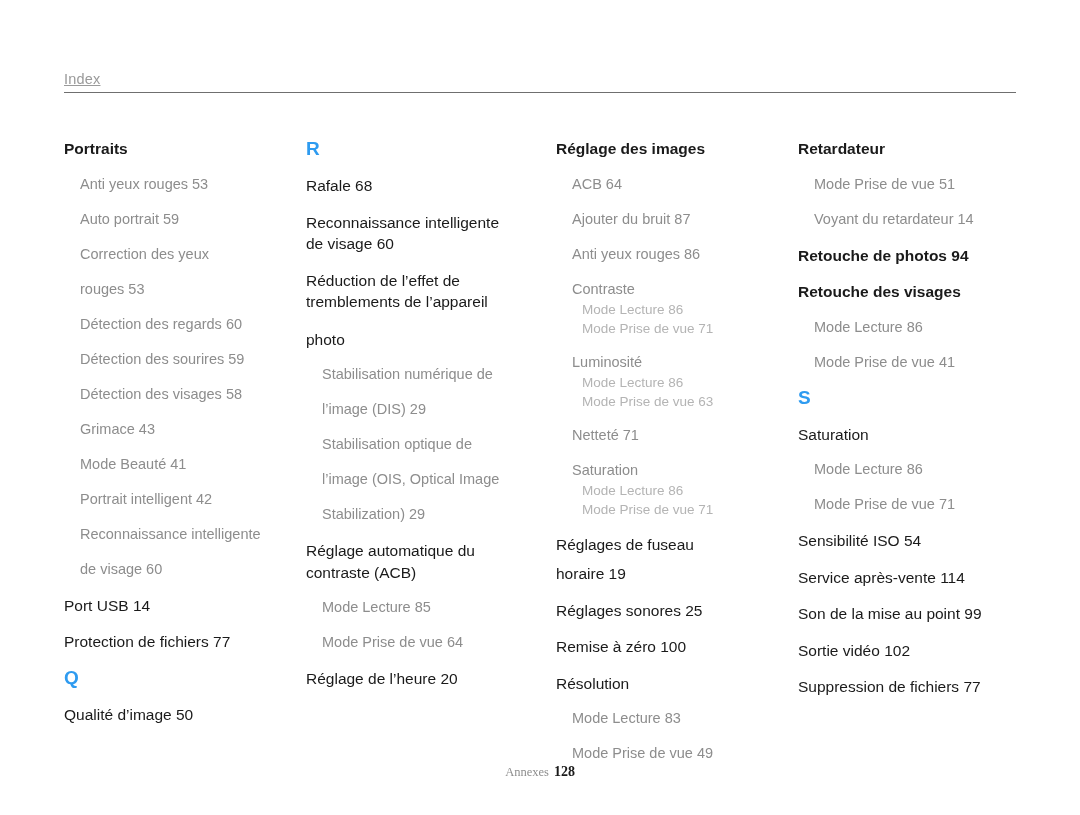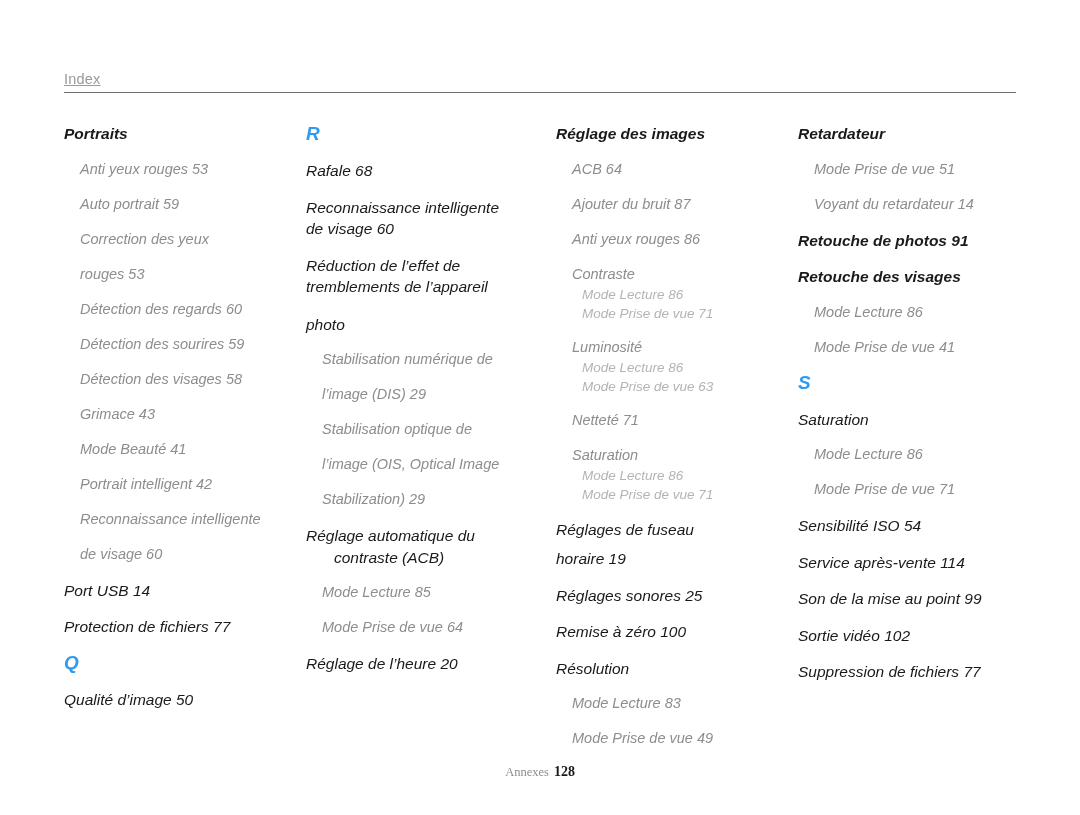--- a/index.html
+++ b/index.html
@@ -40,22 +40,21 @@
   
   .columns {
     position: absolute;
     left: 0;
     top: 122px;
     width: 1080px;
     height: 620px;
   }
   .col {
     position: absolute;
-    top: 1px;
-    font-style: italic;
+    top: 16px;
   }
   .col-0 { left: 64px;  width: 230px; }
   .col-1 { left: 306px; width: 228px; }
   .col-2 { left: 556px; width: 222px; }
   .col-3 { left: 798px; width: 250px; }
 
   
   .section-letter {
     font-size: 19px;
     font-weight: bold;
@@ -149,21 +148,21 @@
       <div class="entry lvl1" style="margin-top: 0px;">de visage  60</div>
       <div class="entry lvl1">Réduction de l’effet de</div>
       <div class="entry lvl1" style="margin-top: 0px;">tremblements de l’appareil</div>
       <div class="entry lvl1" style="margin-top: 16px;">photo</div>
       <div class="entry lvl2">Stabilisation numérique de</div>
       <div class="entry lvl2">l’image (DIS)  29</div>
       <div class="entry lvl2">Stabilisation optique de</div>
       <div class="entry lvl2">l’image (OIS, Optical Image</div>
       <div class="entry lvl2">Stabilization)  29</div>
       <div class="entry lvl1">Réglage automatique du</div>
-      <div class="entry lvl1" style="margin-top: 0px; margin-left: 28px;">contraste (ACB)</div>
+      <div class="entry lvl1" style="margin-top: 0px;">contraste (ACB)</div>
       <div class="entry lvl2">Mode Lecture  85</div>
       <div class="entry lvl2">Mode Prise de vue  64</div>
       <div class="entry lvl1">Réglage de l’heure  20</div>
     </div>
   <div class="col col-2">
       <div class="entry lvl1 bold">Réglage des images</div>
       <div class="entry lvl2">ACB  64</div>
       <div class="entry lvl2">Ajouter du bruit  87</div>
       <div class="entry lvl2">Anti yeux rouges  86</div>
       <div class="entry lvl2">Contraste</div>
@@ -181,21 +180,21 @@
       <div class="entry lvl1">Réglages sonores  25</div>
       <div class="entry lvl1">Remise à zéro  100</div>
       <div class="entry lvl1">Résolution</div>
       <div class="entry lvl2">Mode Lecture  83</div>
       <div class="entry lvl2">Mode Prise de vue  49</div>
     </div>
   <div class="col col-3">
       <div class="entry lvl1 bold">Retardateur</div>
       <div class="entry lvl2">Mode Prise de vue  51</div>
       <div class="entry lvl2">Voyant du retardateur  14</div>
-      <div class="entry lvl1 bold">Retouche de photos  91</div>
+      <div class="entry lvl1 bold">Retouche de photos  94</div>
       <div class="entry lvl1 bold">Retouche des visages</div>
       <div class="entry lvl2">Mode Lecture  86</div>
       <div class="entry lvl2">Mode Prise de vue  41</div>
       <div class="section-letter">S</div>
       <div class="entry lvl1">Saturation</div>
       <div class="entry lvl2">Mode Lecture  86</div>
       <div class="entry lvl2">Mode Prise de vue  71</div>
       <div class="entry lvl1">Sensibilité ISO  54</div>
       <div class="entry lvl1">Service après-vente  114</div>
       <div class="entry lvl1">Son de la mise au point  99</div>

